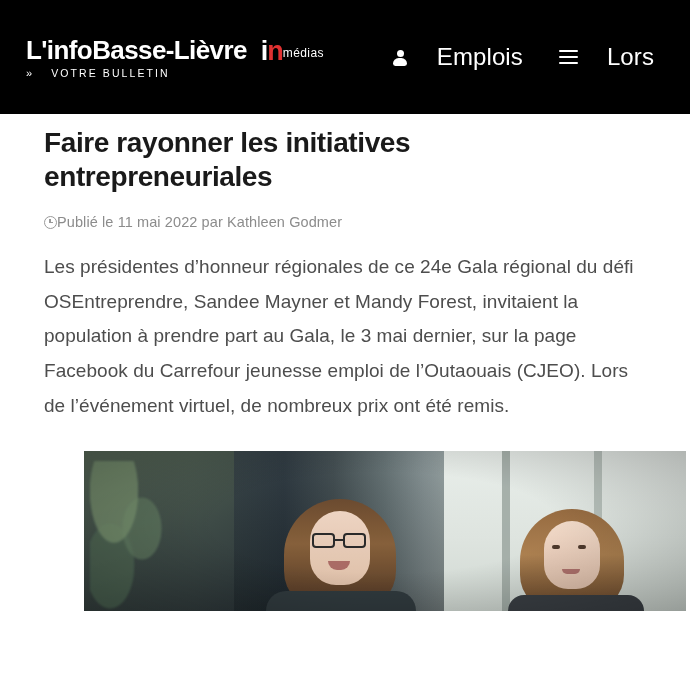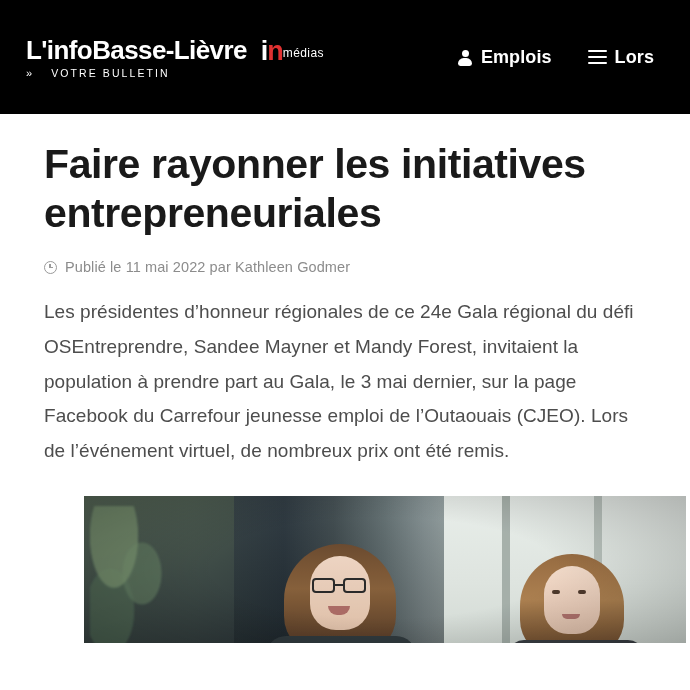--- a/index.html
+++ b/index.html
@@ -100,24 +100,24 @@
   .header-nav {
     margin-left: auto;
     display: flex;
     align-items: center;
     gap: 36px;
     padding-right: 8px;
   }
   .nav-item {
     display: flex;
     align-items: center;
-    gap: 8px;
+    gap: 29px;
     color: #ffffff;
-    font-size: 18px;
-    font-weight: bold;
+    font-size: 24px;
+    font-weight: normal;
     letter-spacing: 0.1px;
     cursor: pointer;
     user-select: none;
   }
   .icon-user {
     width: 15px;
     height: 17px;
     position: relative;
     display: inline-block;
   }
@@ -155,32 +155,31 @@
     border-radius: 1px;
   }
 
   
   .article {
     padding: 0 44px;
     box-sizing: border-box;
   }
   .article-title {
     margin: 0;
-    padding-top: 26px;
+    padding-top: 12px;
     color: #1a1a1a;
-    font-size: 41px;
+    font-size: 28px;
     line-height: 1.2;
     font-weight: bold;
     letter-spacing: -0.4px;
     max-width: 560px;
   }
   .byline {
     display: flex;
     align-items: center;
-    gap: 8px;
     margin-top: 21px;
     color: #8c8c8c;
     font-size: 14.5px;
     letter-spacing: 0.1px;
   }
   .icon-clock {
     width: 13px;
     height: 13px;
     border: 1.6px solid #9a9a9a;
     border-radius: 50%;

